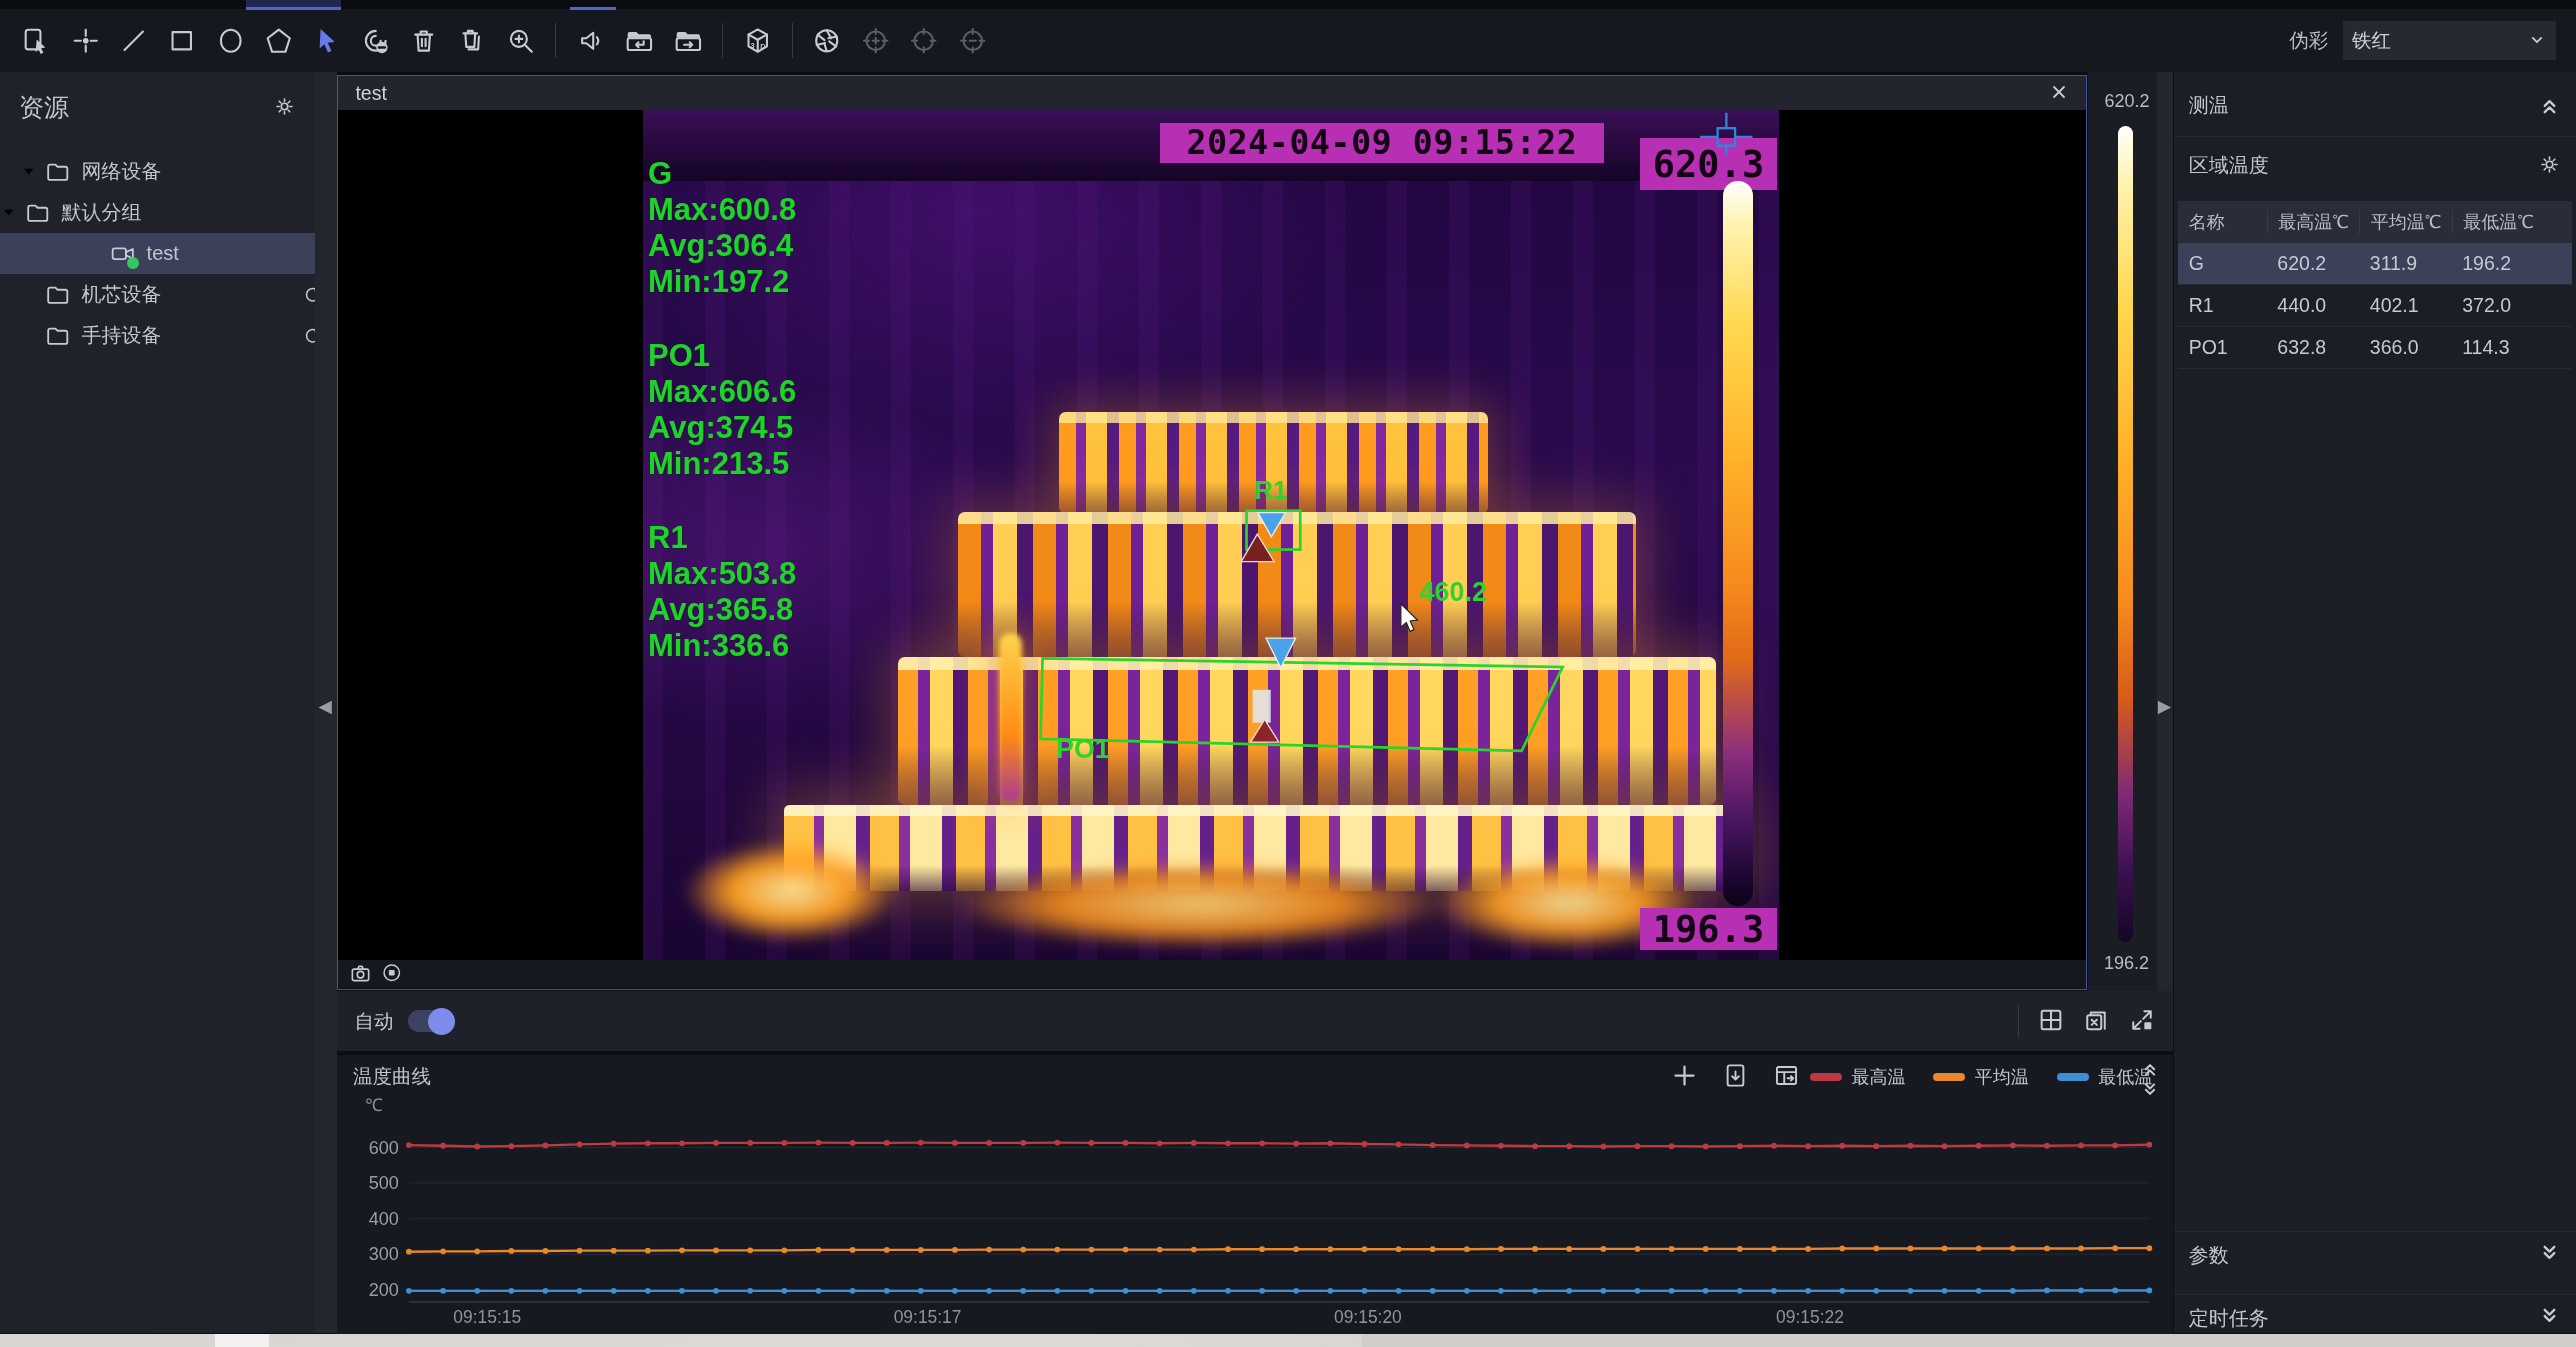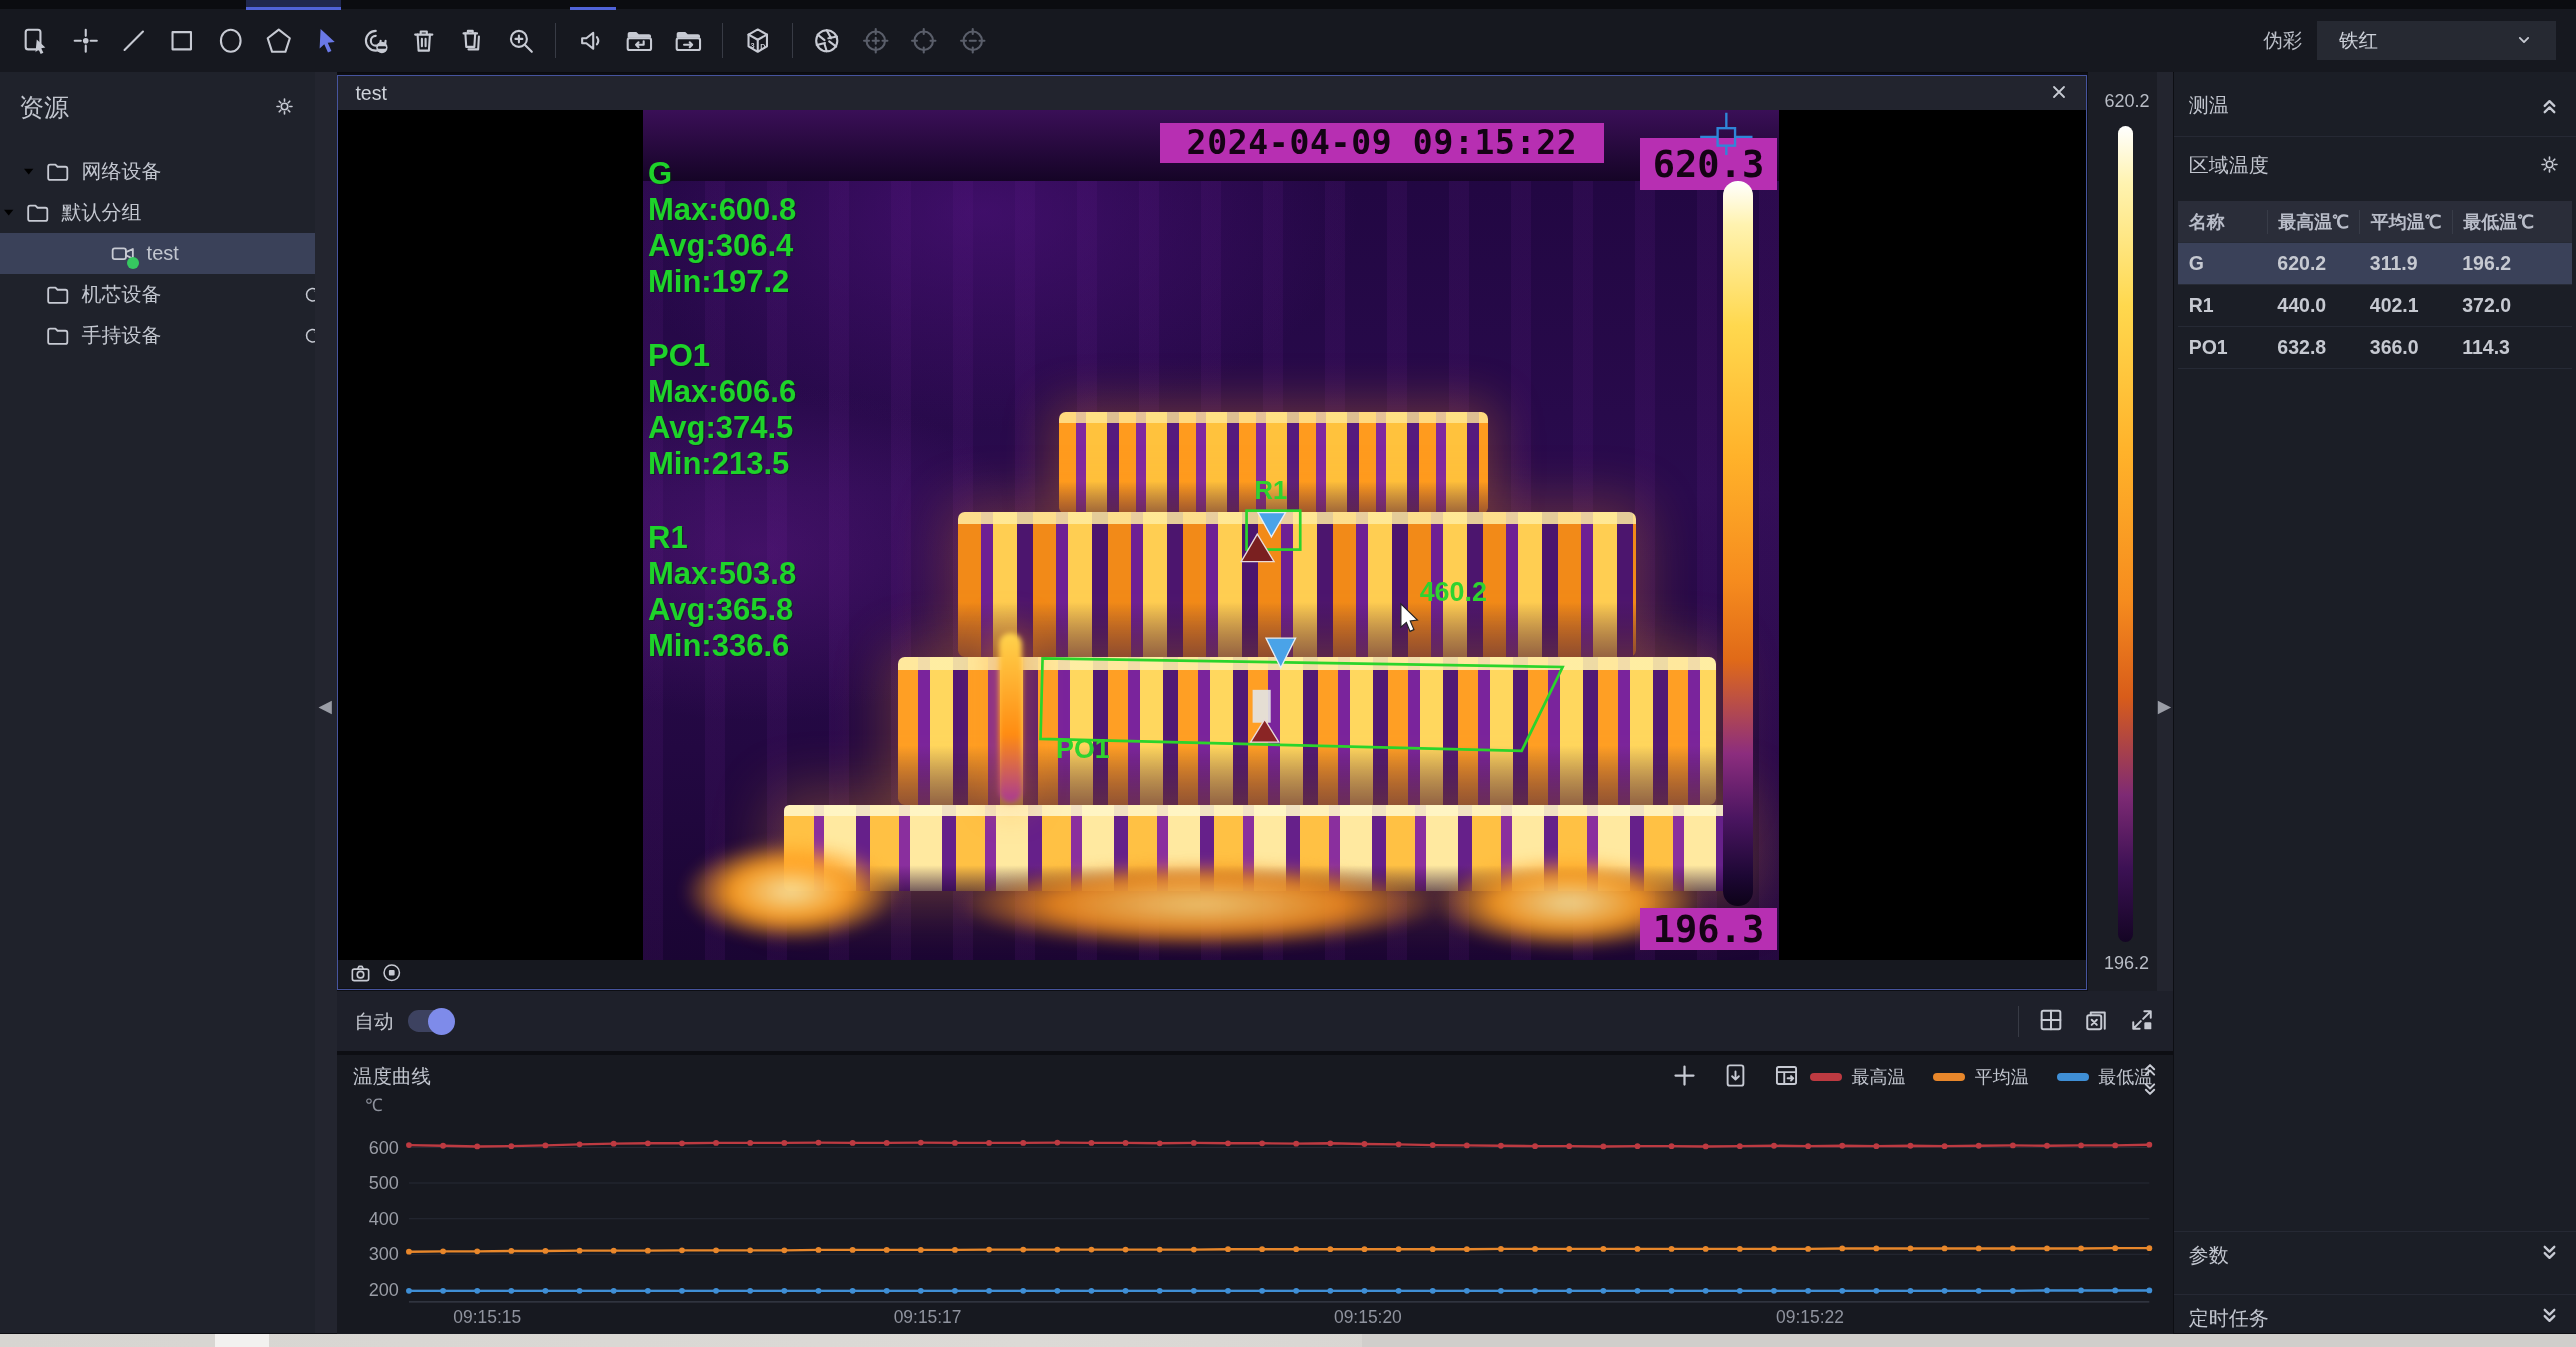--- a/index.html
+++ b/index.html
@@ -14,21 +14,21 @@
   #tools{left:17.4px;top:8.7px;height:64px;display:flex;align-items:center;gap:9.4px;}
   .tb-btn{width:39px;height:39px;display:flex;align-items:center;justify-content:center;border-radius:4px;background:transparent;border:none;padding:0;cursor:pointer;}
   .tb-divider{width:1.3px;height:35px;background:#383b45;margin:0 5.4px;}
   .ic{width:29.5px;height:29.5px;stroke:#c7cad3;fill:none;stroke-width:1.7;stroke-linecap:round;stroke-linejoin:round;}
   .tb-btn.active .ic{stroke:#6a79e8;}
   .tb-btn.disabled .ic{stroke:#5a5e6a;}
   .ic .fillme{fill:#c7cad3;stroke:none;}
   .tb-btn.active .ic .fillme{fill:#6a79e8;}
   #palette{right:20px;top:8.7px;height:64px;display:flex;align-items:center;gap:14.8px;position:absolute;}
   #palette-label{font-size:19.5px;color:#b9bdc6;}
-  #palette-select{width:195px;height:39px;background:#262932;border-radius:0;display:flex;align-items:center;justify-content:space-between;padding:0 22px;cursor:pointer;}
+  #palette-select{width:195px;height:39px;background:#262932;border-radius:0;display:flex;align-items:center;justify-content:space-between;padding:0 9px;cursor:pointer;}
   #palette-value{font-size:19.5px;color:#ced2da;}
   
   #sidebar{left:0;top:72px;width:315px;height:1261px;background:#1f222b;}
   #sidebar-strip{left:315px;top:72px;width:21.5px;height:1261px;background:#23252f;}
   #sidebar-header{left:0;top:13.4px;width:315px;height:44px;display:flex;align-items:center;justify-content:space-between;padding:0 19px;box-sizing:border-box;position:absolute;}
   #sidebar-title{font-size:25px;color:#c2c6cf;}
   .tree-row{position:absolute;left:0;width:315px;height:41px;display:flex;align-items:center;cursor:pointer;font-size:20px;color:#c2c6cf;}
   .tree-row.selected{background:#3a4159;width:315px;}
   .tree-row .caret{width:17.4px;height:17.4px;margin-right:8px;flex:0 0 auto;}
   .tree-row .ric{width:25.5px;height:25.5px;margin-right:10.7px;flex:0 0 auto;}
@@ -119,21 +119,21 @@
   
   #right-panel{left:2174px;top:72px;width:402px;height:1261px;background:#1b1e26;}
   .rp-row{position:absolute;left:0;width:402px;height:42px;display:flex;align-items:center;justify-content:space-between;padding:0 14.8px;box-sizing:border-box;}
   .rp-title{font-size:20px;color:#c2c6cf;}
   .rp-row .ic{width:24px;height:24px;}
   .rp-div{position:absolute;left:0;width:402px;height:0.7px;background:#262934;}
   #rt-table{position:absolute;left:4px;top:129px;width:394px;font-size:19.5px;}
   .rt-row{display:flex;height:41px;align-items:center;border-bottom:0.7px solid #262a35;}
   .rt-row.header{background:#2a2d39;color:#b9bdc9;font-size:18px;}
   .rt-row.selected{background:#3a4159;}
-  .rt-cell{padding-left:10.7px;box-sizing:border-box;overflow:hidden;white-space:nowrap;font-weight:bold;}
+  .rt-cell{padding-left:10.7px;box-sizing:border-box;overflow:hidden;white-space:nowrap;}
   .rt-c0{width:94px;}.rt-c1{width:98px;}.rt-c2{width:98px;}.rt-c3{width:128px;}
   .rt-row.header .rt-cell{border-left:0.7px solid #383c48;}
   .rt-row.header .rt-c0{border-left:none;}
   
   #bottom-strip{left:0;top:1334px;width:2576px;height:14px;background:linear-gradient(90deg,#d7d5d1 0%,#dcdad6 40%,#d2d0cc 75%,#dcdad6 100%);}
   #bottom-strip .seg{position:absolute;top:0;height:14px;}
 </style>
 </head>
 <body>
 

